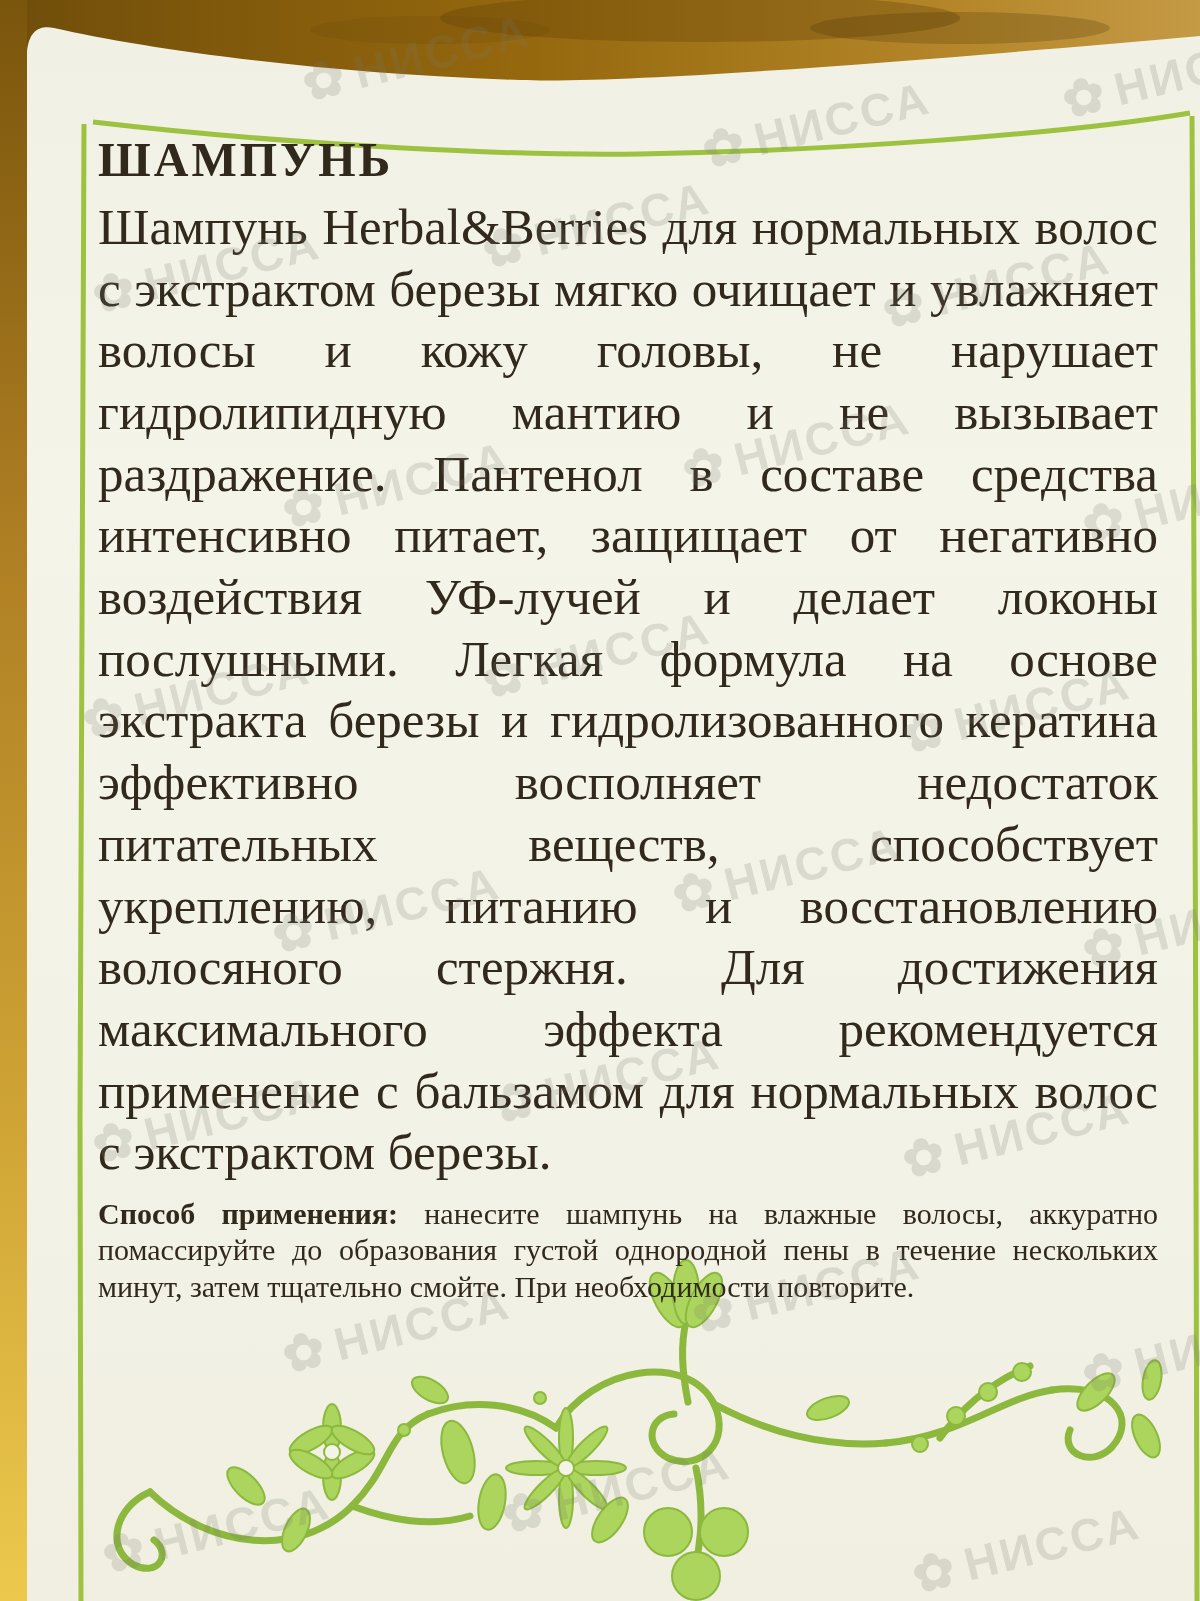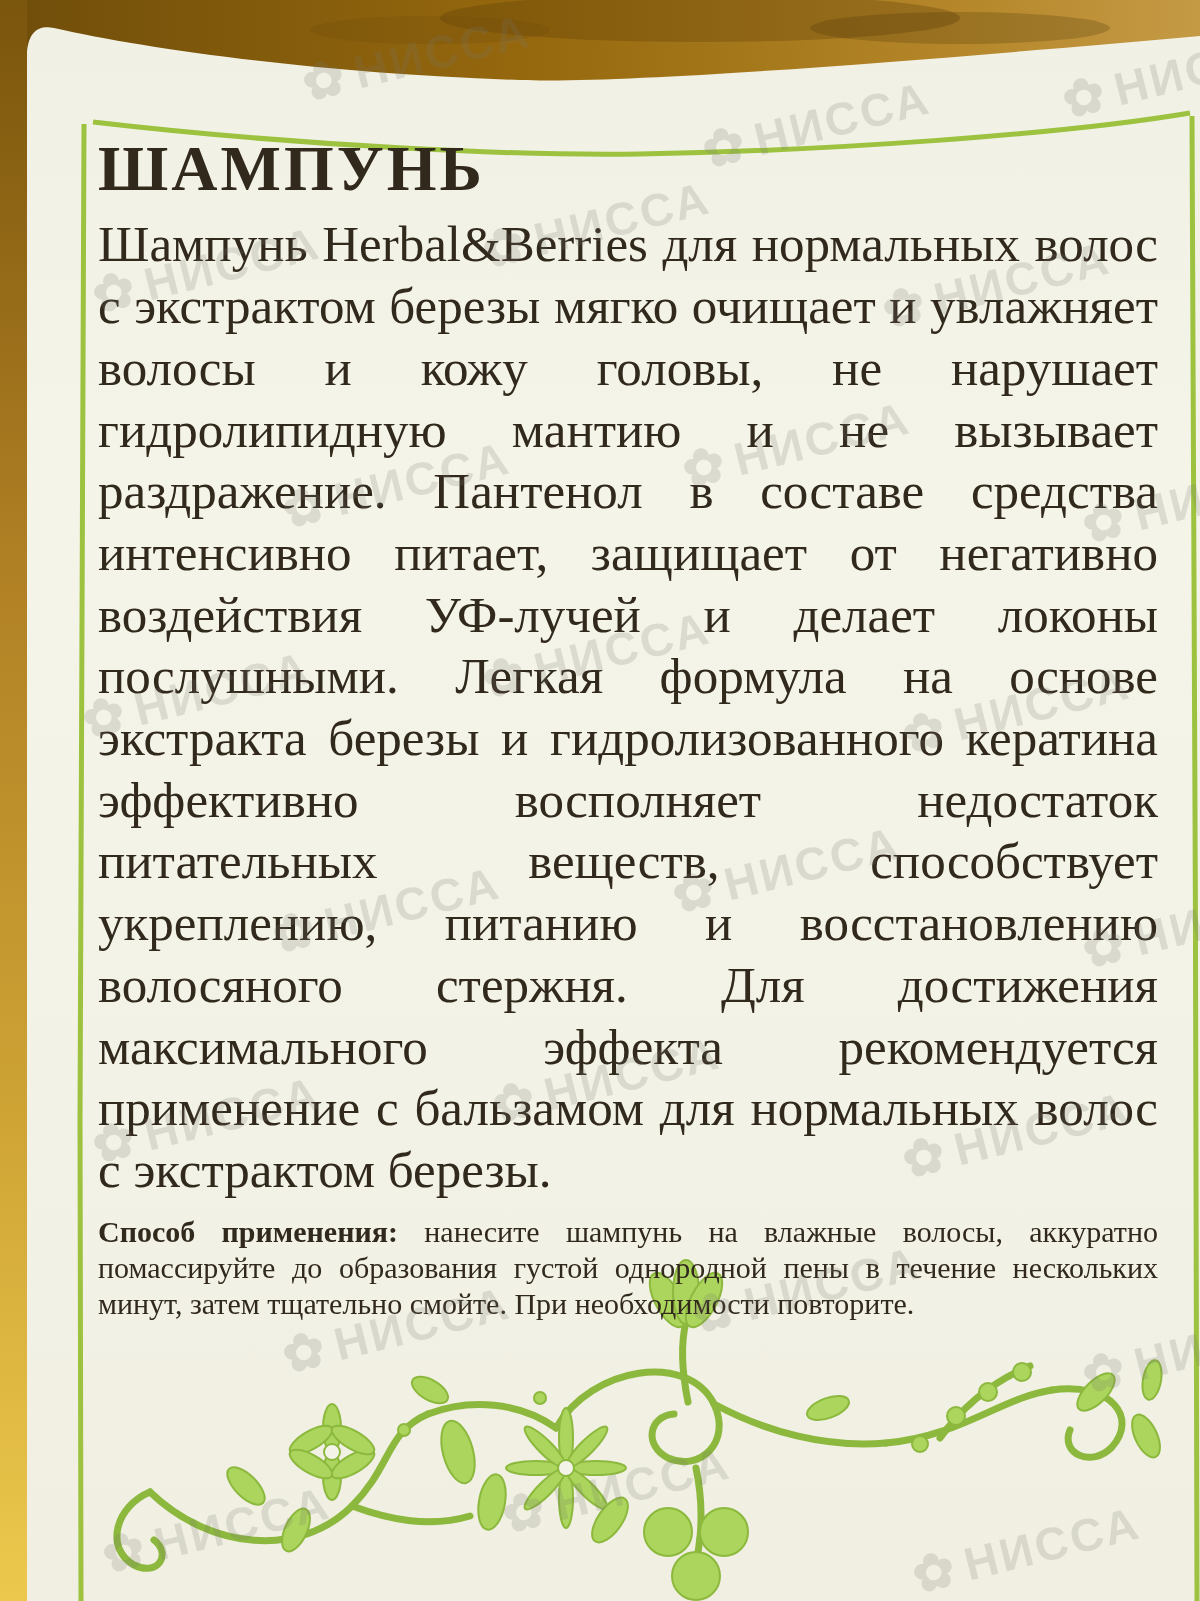--- a/index.html
+++ b/index.html
@@ -7,21 +7,21 @@
     width:1200px;height:1601px;position:relative;overflow:hidden;
     background:linear-gradient(180deg,#f1f0e4 0%,#f5f4e9 30%,#f3f2e6 70%,#f0efe2 100%);
     font-family:"Liberation Serif", serif;
   }
   #scene-svg{position:absolute;left:0;top:0;z-index:1;}
   .text-layer{
     position:absolute;left:98px;top:134px;width:1060px;z-index:2;
     color:#32291d;
   }
   .title{
-    font-size:64px;font-weight:bold;letter-spacing:3px;margin:0;line-height:1.1;
+    font-size:48px;font-weight:bold;letter-spacing:3px;margin:0;line-height:1.1;
   }
   .subtitle{
     font-size:56px;font-weight:bold;margin:0;line-height:1.2;letter-spacing:1px;
   }
   .body-text{
     font-size:51px;line-height:1.21;margin:10px 0 0 0;text-align:justify;
   }
   .usage{
     font-size:30px;line-height:1.21;margin:12px 0 0 0;text-align:justify;
   }

